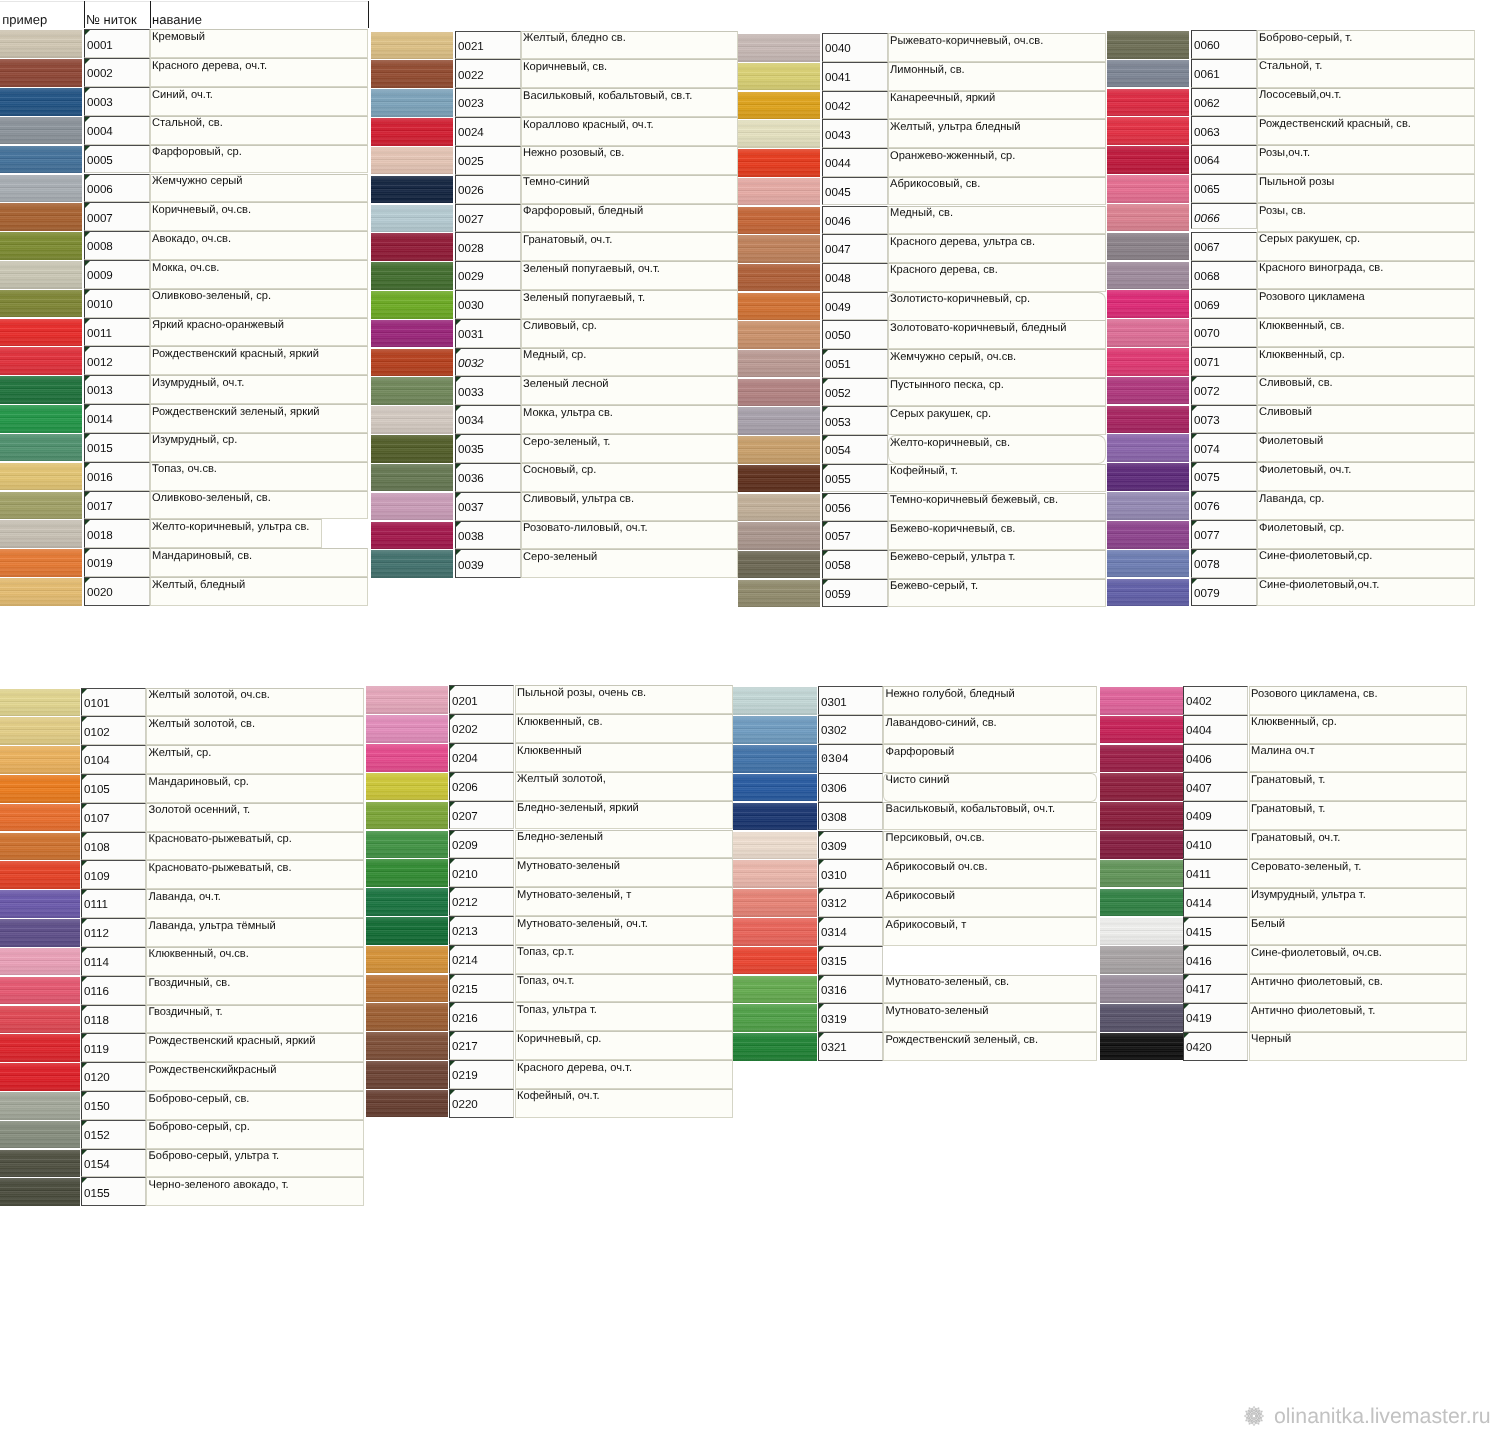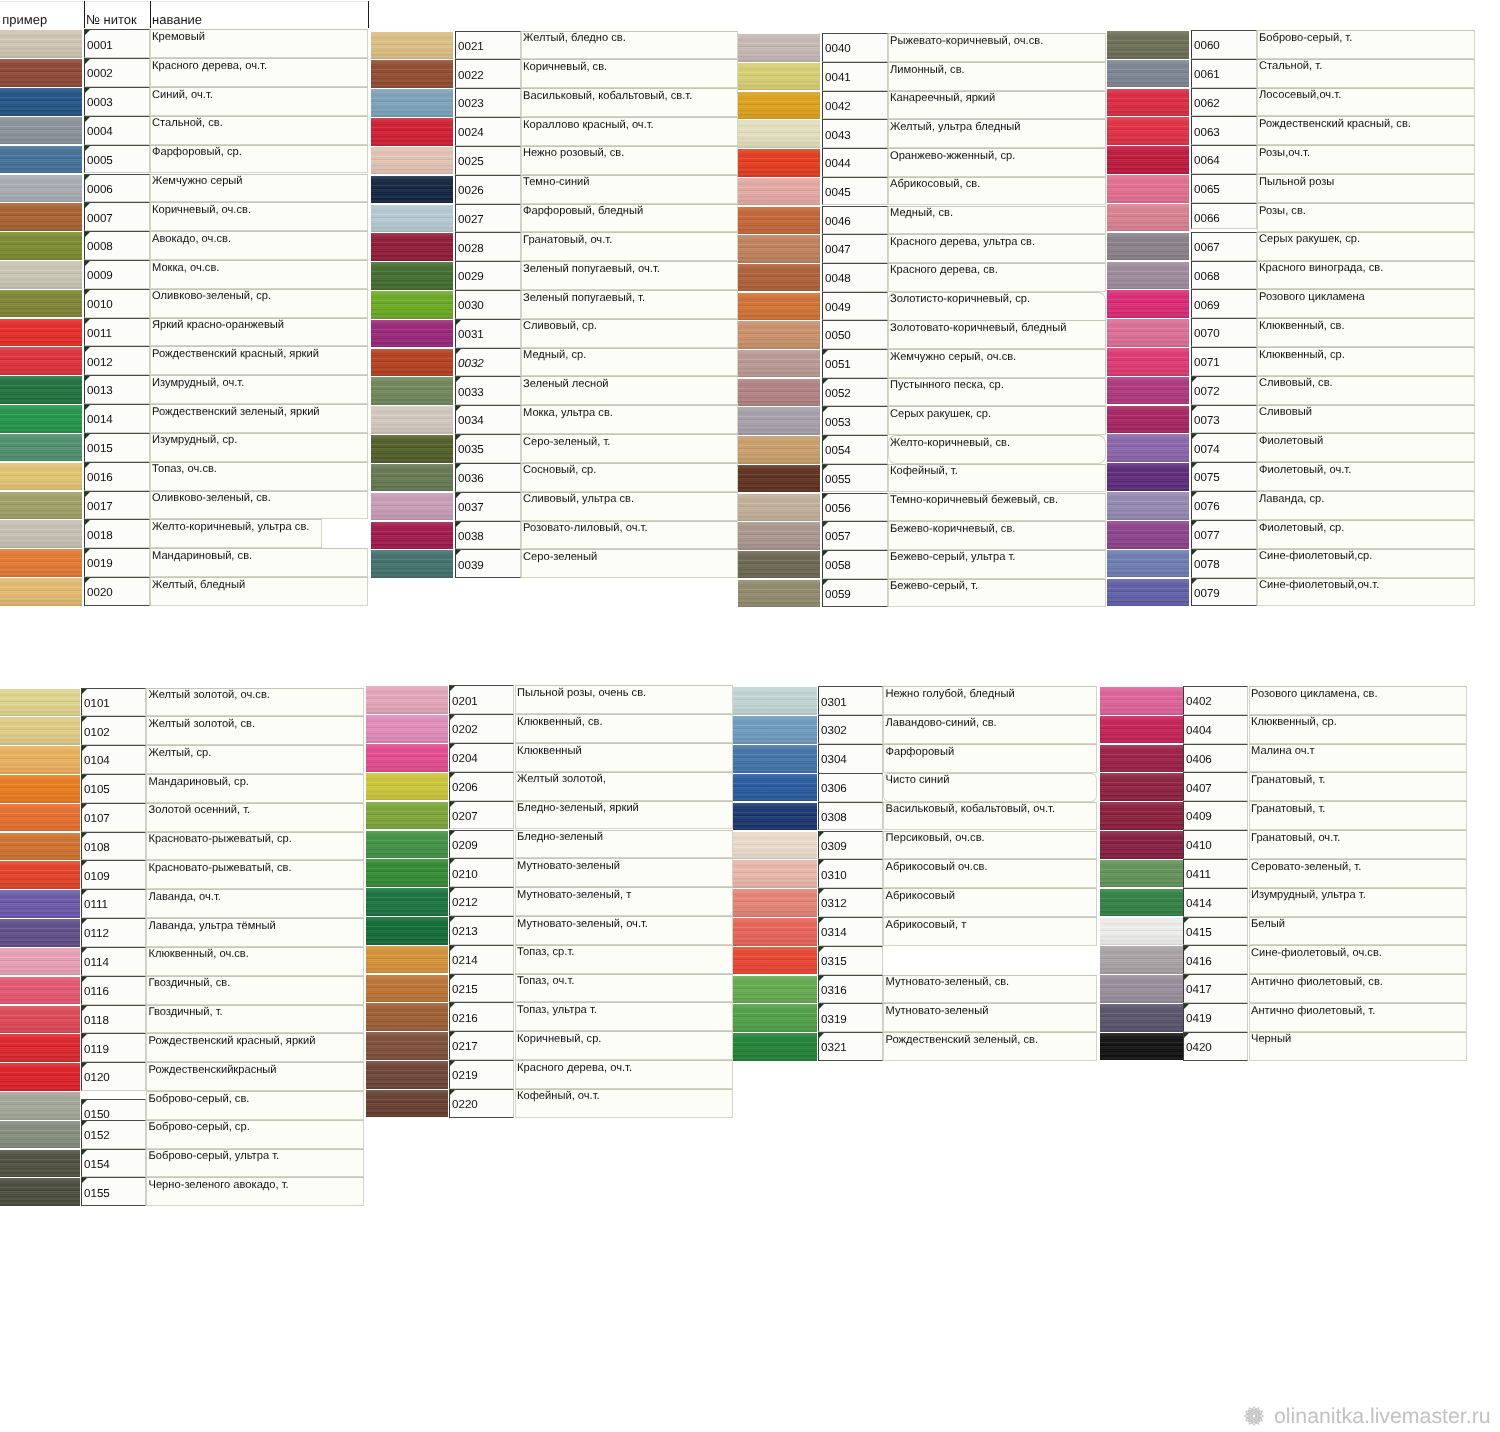--- a/index.html
+++ b/index.html
@@ -925,21 +925,21 @@
       <div class="namecell" style="left:1256.5px;top:174.10px;width:218px;height:28.82px;">
         <span class="name">Пыльной розы</span>
       </div>
 <div class="swwrap" style="left:1107px;top:202.92px;width:82px;height:28.82px;">
         <span class="sw" style="top: 1px; bottom: 0.25px; background-color: rgb(222, 128, 144);">
           <i class="tex"></i>
           <i class="tex2"></i>
           <i class="glo"></i>
         </span>
       </div>
-      <div class="numcell" style="left:1190.5px;top:202.92px;width:66px;height:26px;">
+      <div class="numcell" style="left:1190.5px;top:202.92px;width:66px;height:26px;font-style:italic;">
         <span class="num">0066</span>
       </div>
       <div class="namecell" style="left:1256.5px;top:202.92px;width:218px;height:28.82px;">
         <span class="name">Розы, св.</span>
       </div>
 <div class="swwrap" style="left:1107px;top:231.74px;width:82px;height:28.82px;">
         <span class="sw" style="top: 1px; bottom: 0.25px; background-color: rgb(138, 128, 136);">
           <i class="tex"></i>
           <i class="tex2"></i>
           <i class="glo"></i>
@@ -1313,21 +1313,21 @@
       <div class="namecell" style="left:146px;top:1062.16px;width:218px;height:28.82px;">
         <span class="name">Рождественскийкрасный</span>
       </div>
 <div class="swwrap" style="left:0px;top:1090.98px;width:80px;height:28.82px;">
         <span class="sw" style="top: 1px; bottom: 0.25px; background-color: rgb(163, 168, 154);">
           <i class="tex"></i>
           <i class="tex2"></i>
           <i class="glo"></i>
         </span>
       </div>
-      <div class="numcell" style="left:80.5px;top:1090.98px;width:65px;height:28.82px;margin-top:8px;">
+      <div class="numcell" style="left:80.5px;top:1090.98px;width:65px;height:28.82px;">
         <span class="tri"></span>
         <span class="num">0150</span>
       </div>
       <div class="namecell" style="left:146px;top:1090.98px;width:218px;height:28.82px;">
         <span class="name">Боброво-серый, св.</span>
       </div>
 <div class="swwrap" style="left:0px;top:1119.80px;width:80px;height:28.82px;">
         <span class="sw" style="top: 1px; bottom: 0.25px; background-color: rgb(132, 140, 124);">
           <i class="tex"></i>
           <i class="tex2"></i>
@@ -1609,21 +1609,21 @@
       <div class="namecell" style="left:883px;top:715.22px;width:214px;height:28.82px;">
         <span class="name">Лавандово-синий, св.</span>
       </div>
 <div class="swwrap" style="left:733px;top:744.04px;width:84px;height:28.82px;">
         <span class="sw" style="top: 1px; bottom: 0.25px; background-color: rgb(62, 114, 171);">
           <i class="tex"></i>
           <i class="tex2"></i>
           <i class="glo"></i>
         </span>
       </div>
-      <div class="numcell" style="left:817.5px;top:744.04px;width:65px;height:41px;">
+      <div class="numcell" style="left:817.5px;top:744.04px;width:65px;height:41px;font-family:Liberation Mono, monospace;">
         <span class="num">0304</span>
       </div>
       <div class="namecell" style="left:883px;top:744.04px;width:214px;height:28.82px;">
         <span class="name">Фарфоровый</span>
       </div>
 <div class="swwrap" style="left:733px;top:772.86px;width:84px;height:28.82px;">
         <span class="sw" style="top: 1px; bottom: 0.25px; background-color: rgb(34, 87, 160);">
           <i class="tex"></i>
           <i class="tex2"></i>
           <i class="glo"></i>

